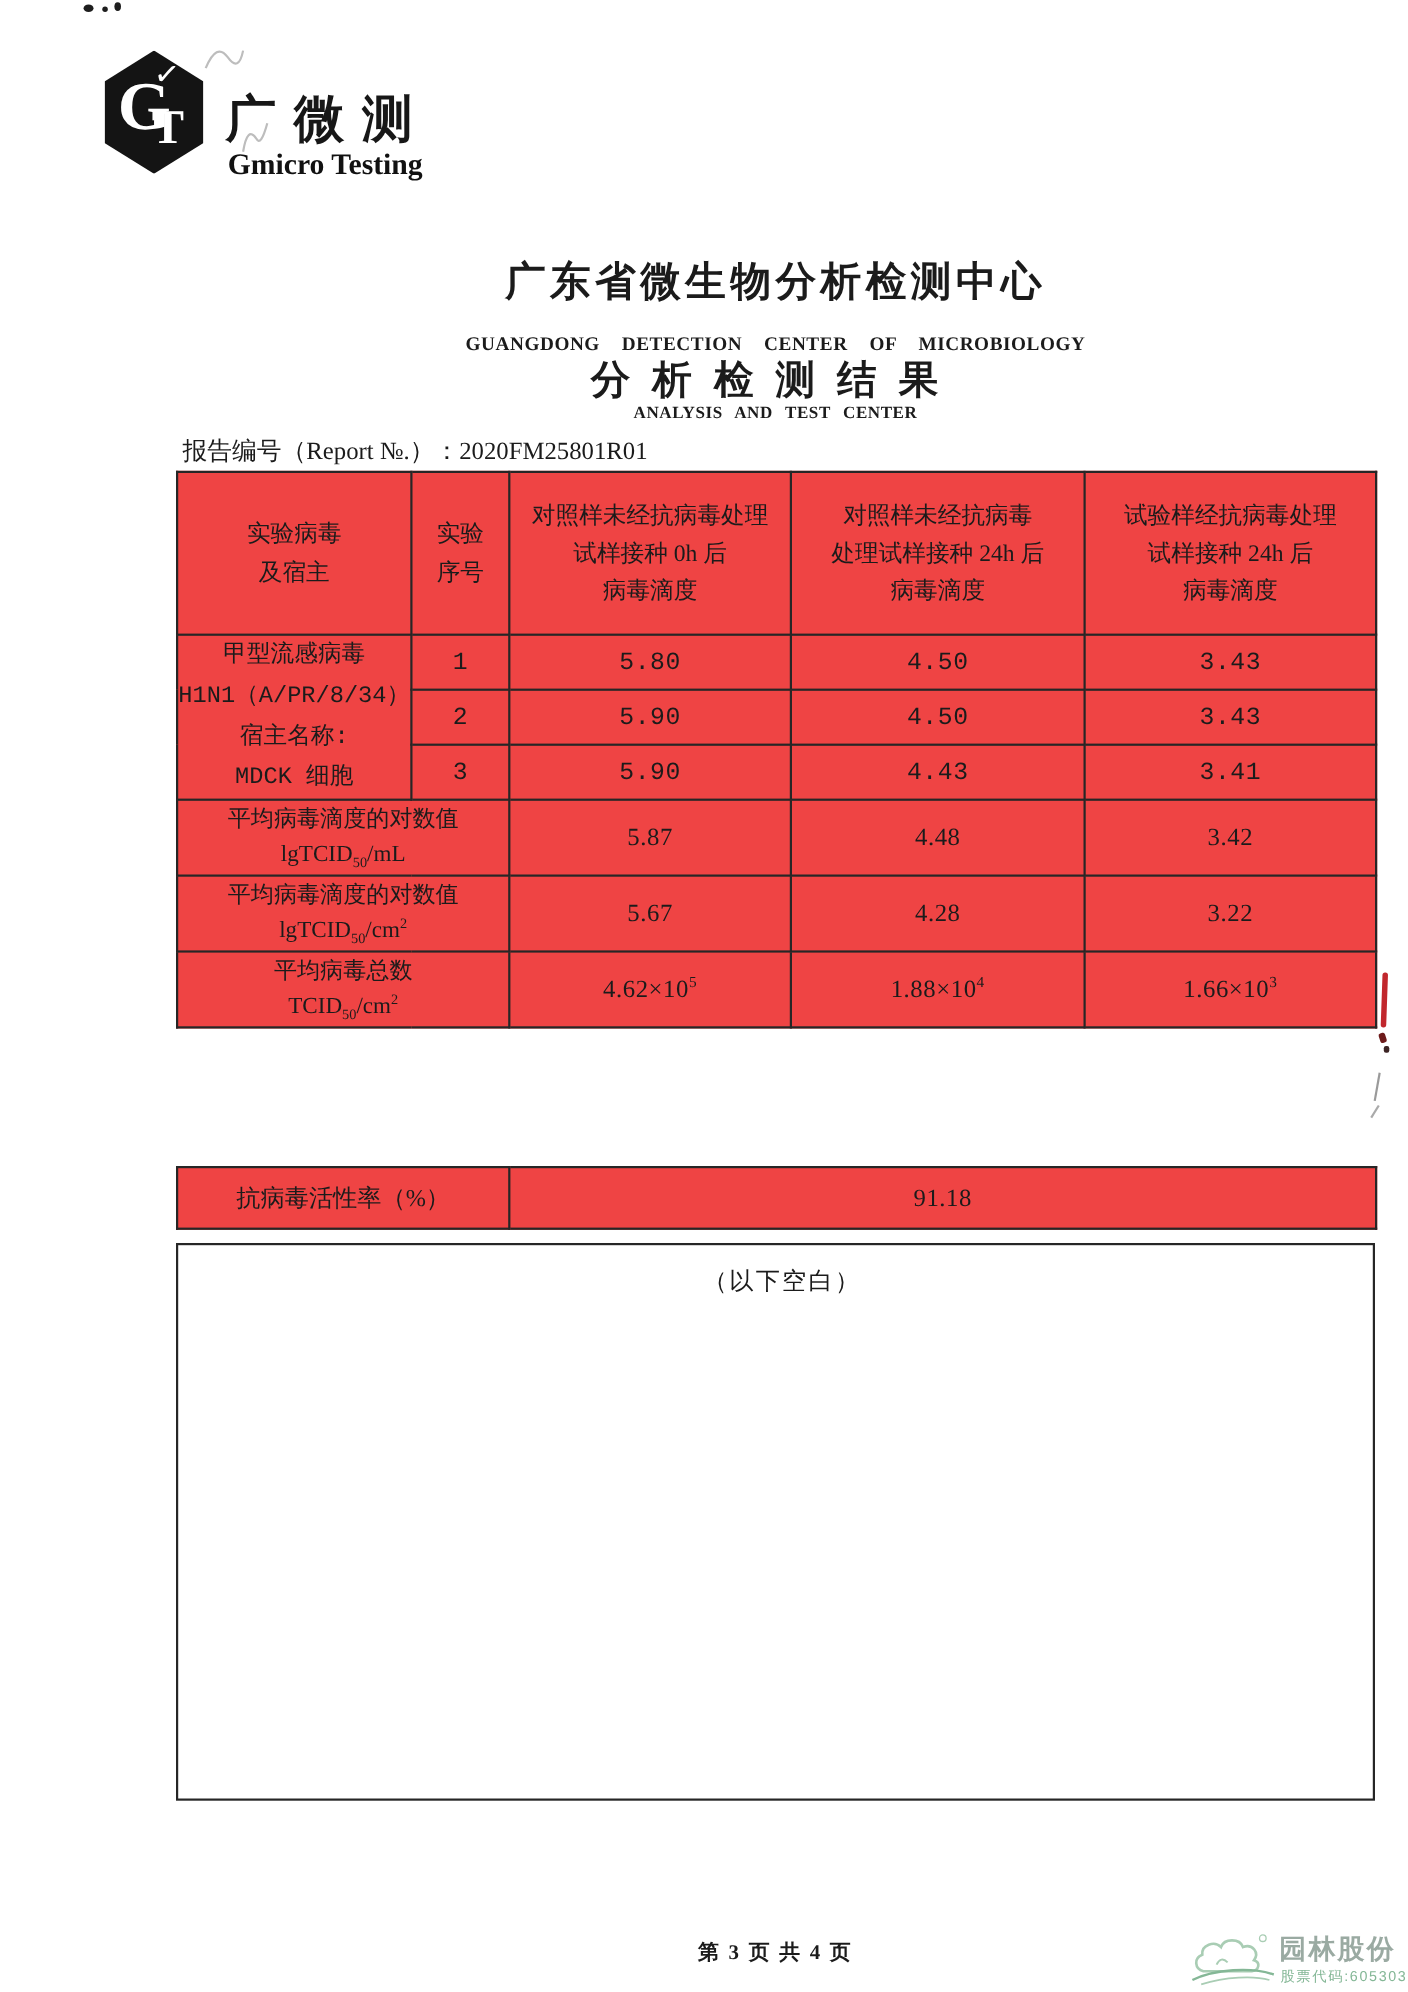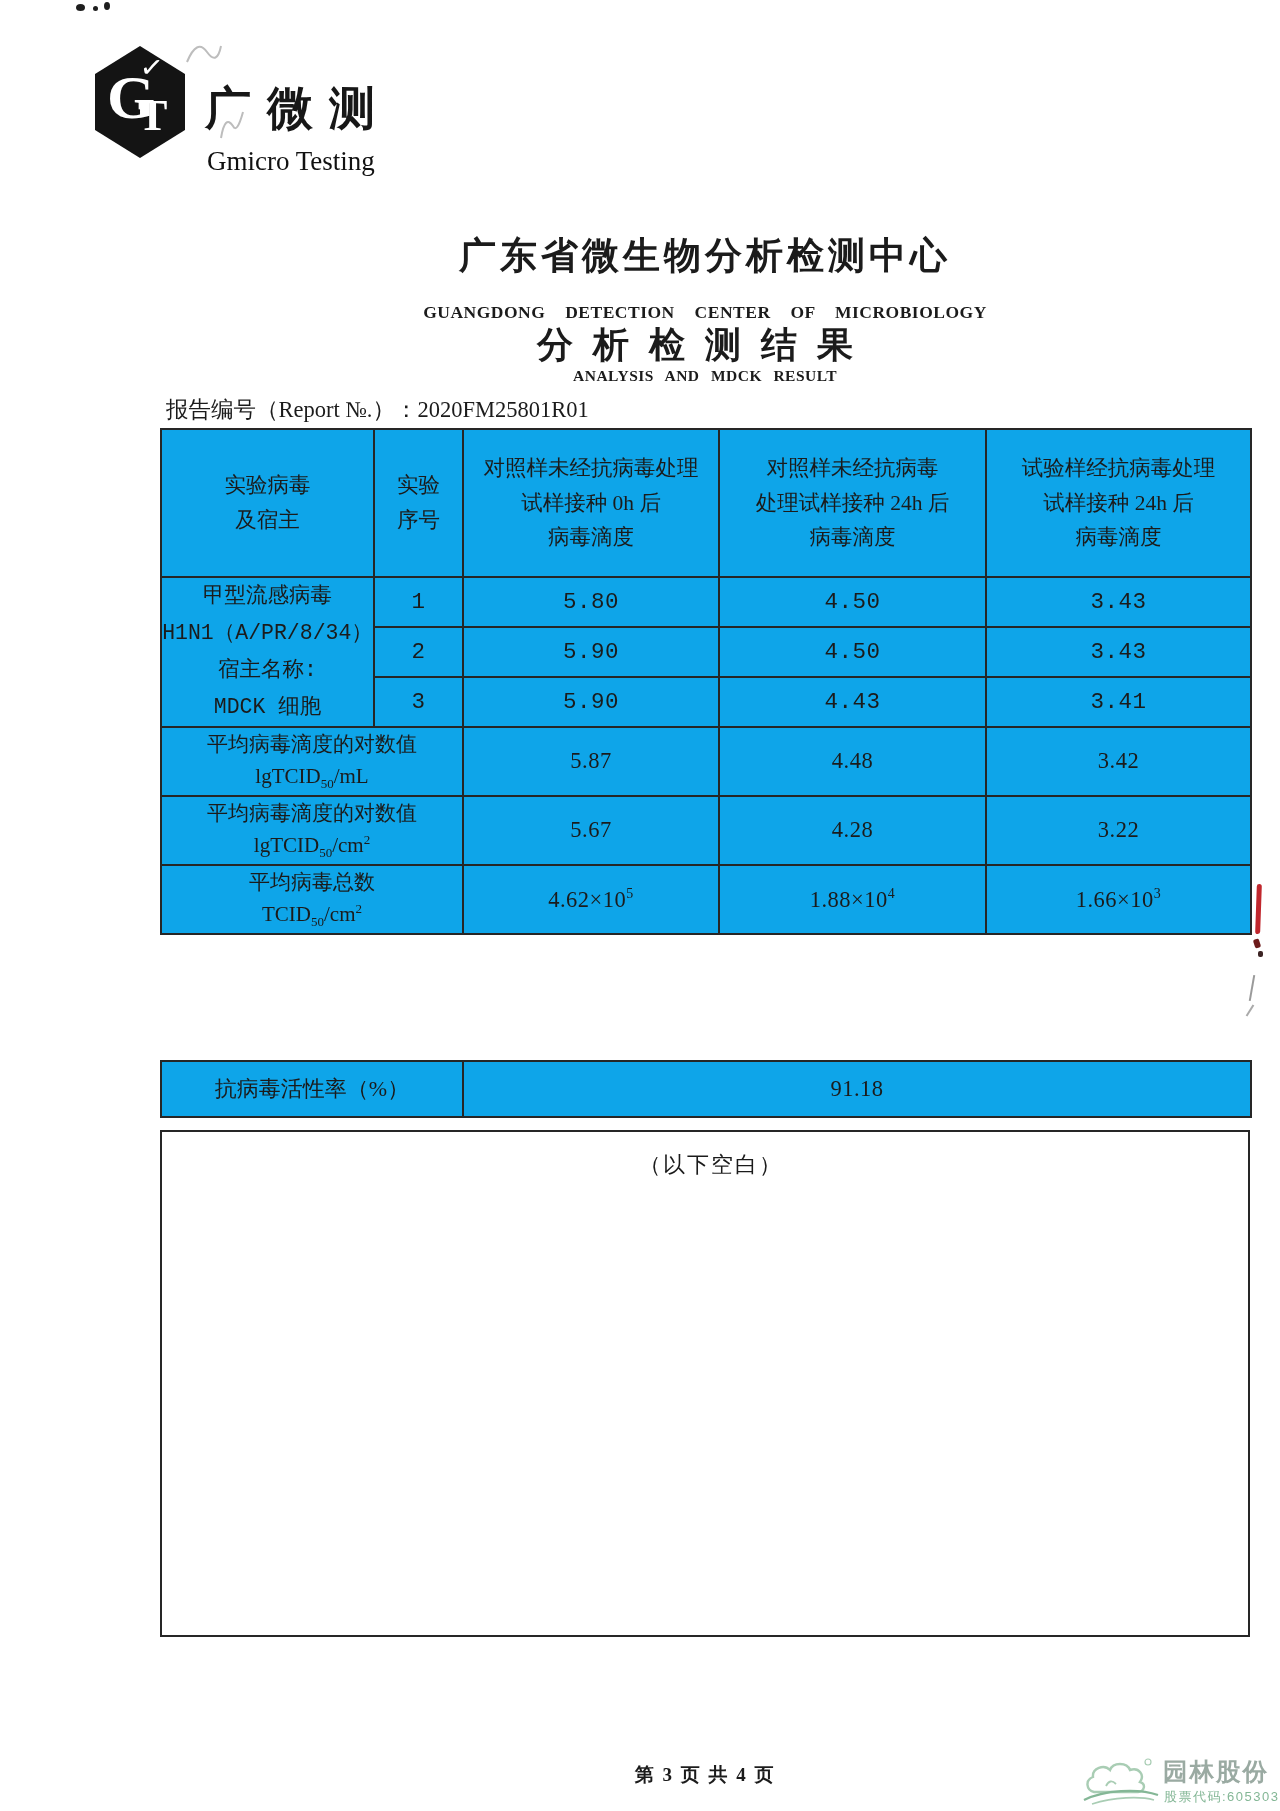--- a/index.html
+++ b/index.html
@@ -9,35 +9,35 @@
   
   .logo{position:absolute;left:95px;top:44px;width:300px;height:140px;}
   .hex{position:absolute;left:0;top:2px;width:90px;height:112px;background:#141414;
        clip-path:polygon(50% 0,100% 25%,100% 75%,50% 100%,0 75%,0 25%);}
   .hex span{position:absolute;color:#ffffff;font-family:"Liberation Serif",serif;font-weight:700;line-height:1;}
   .hex .g{left:12px;top:20px;font-size:62px;}
   .hex .t{left:43px;top:48px;font-size:44px;}
   .hex .chk{left:45px;top:8px;font-size:28px;transform:rotate(6deg);font-family:"DejaVu Sans",sans-serif;}
   .logo-cn{position:absolute;left:110px;top:34px;font-size:46px;font-weight:700;letter-spacing:16px;
            font-family:"Liberation Sans",sans-serif;color:#171717;white-space:nowrap;}
-  .logo-en{position:absolute;left:112px;top:102px;font-size:27px;font-weight:400;
+  .logo-en{position:absolute;left:112px;top:90px;font-size:27px;font-weight:700;
            font-family:"Liberation Serif",serif;color:#111;}
   .scribble{position:absolute;stroke:#bdbdbd;fill:none;stroke-width:2;}
 
   
   .center-band{position:absolute;left:160px;width:1090px;text-align:center;white-space:nowrap;}
   .org-cn{top:231px;font-size:37px;font-weight:700;letter-spacing:4px;font-family:"Liberation Sans",sans-serif;}
   .org-en{top:302px;font-size:17.5px;font-weight:700;word-spacing:15px;letter-spacing:.5px;
           font-family:"Liberation Serif",serif;}
   .title-cn{top:321px;font-size:36px;font-weight:700;letter-spacing:20px;font-family:"Liberation Sans",sans-serif;}
   .title-en{top:367px;font-size:15.5px;font-weight:700;word-spacing:7px;letter-spacing:.5px;}
   .report-line{position:absolute;left:166px;top:394px;font-size:22.5px;white-space:nowrap;}
 
   
-  table{border-collapse:collapse;table-layout:fixed;position:absolute;left:160px;background:#0ea5e9;padding-left:24px;}
+  table{border-collapse:collapse;table-layout:fixed;position:absolute;left:160px;background:#ef4444;padding-left:24px;}
   td,th{border:2px solid #262626;text-align:center;vertical-align:middle;padding:0;font-weight:normal;}
   sub{font-size:.62em;} sup{font-size:.62em;}
   .main{top:428px;width:1090px;}
   .main .hdr td{height:146px;font-size:21.5px;line-height:1.62;}
   .virus-cell{font-size:21.5px;line-height:1.72;}
   .num{font-size:22.5px;letter-spacing:.5px;}
   .r60{height:44px;font-family:Liberation Mono, monospace;}
   .r72{height:68px;}
   .avg-label{font-size:21px;line-height:1.55;border-radius:13px;}
   .sum1{top:986px;width:1090px;} .sum2{top:1060px;width:1090px;}
@@ -92,21 +92,21 @@
         <path d="M4,26 Q14,2 24,16 T38,10"></path>
       </svg>
     <svg class="scribble" style="left:120px;top:60px;width:34px;height:40px">
         <path d="M6,34 Q10,10 18,22 Q22,30 28,8"></path>
       </svg>
   </div>
 
   <div class="center-band org-cn">广东省微生物分析检测中心</div>
   <div class="center-band org-en">GUANGDONG DETECTION CENTER OF MICROBIOLOGY</div>
   <div class="center-band title-cn">分析检测结果</div>
-  <div class="center-band title-en">ANALYSIS AND MDCK RESULT</div>
+  <div class="center-band title-en">ANALYSIS AND TEST CENTER</div>
 
   <div class="report-line">
     <span>报告编号（Report №.）：</span><span>2020FM25801R01</span>
   </div>
 
   <table class="main">
     <colgroup>
         <col style="width:213px">
         <col style="width:89px">
         <col style="width:256px">

